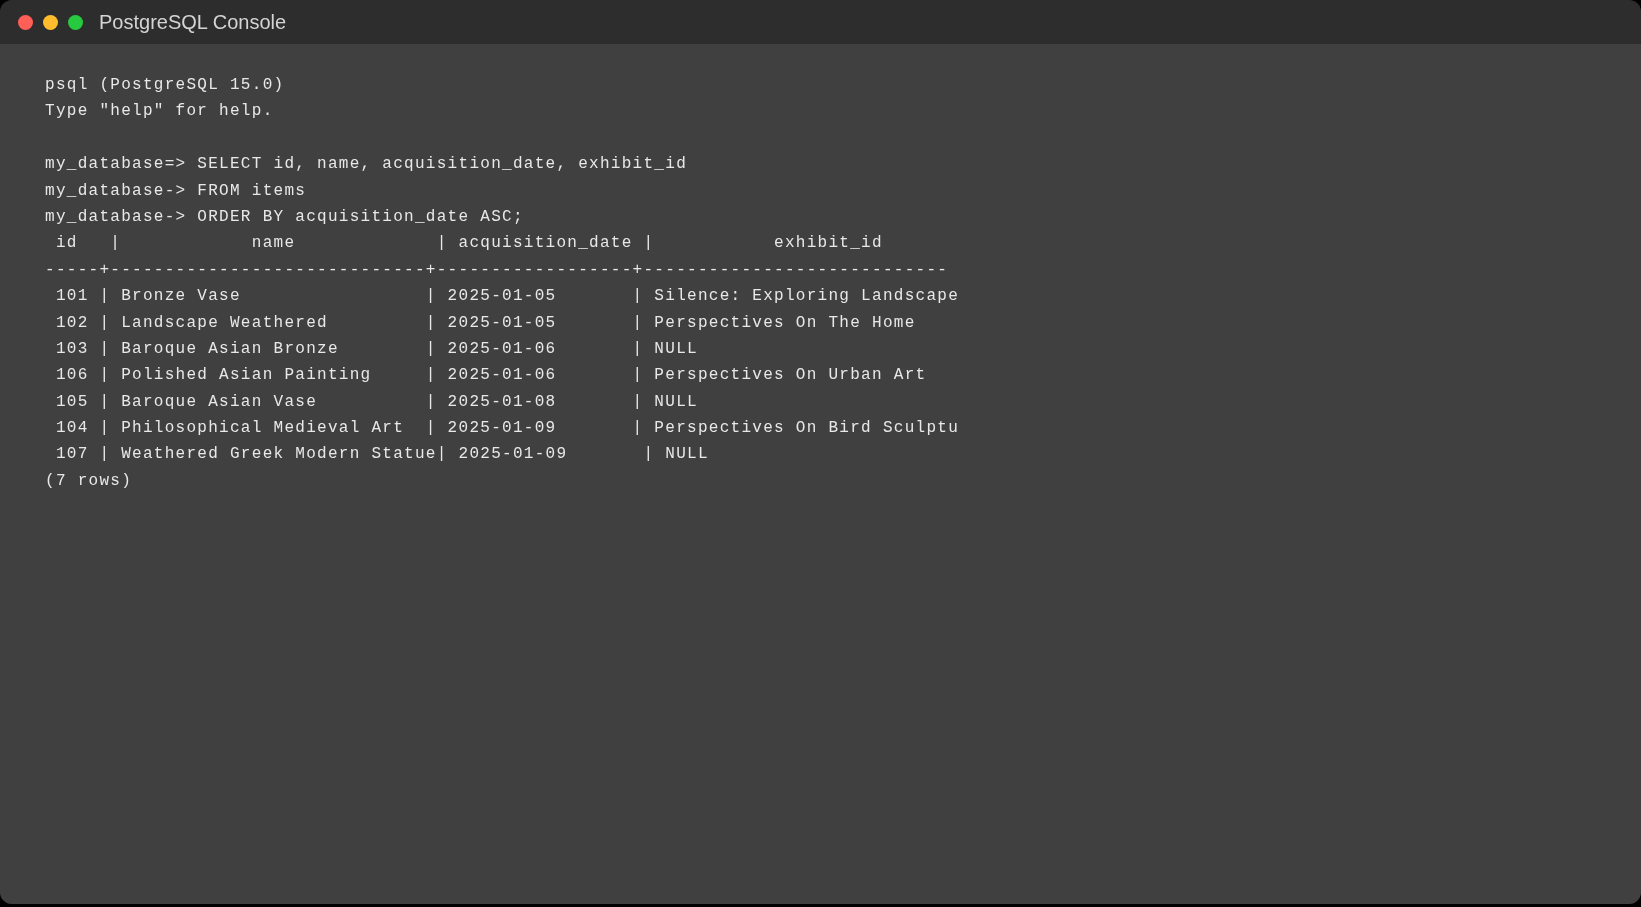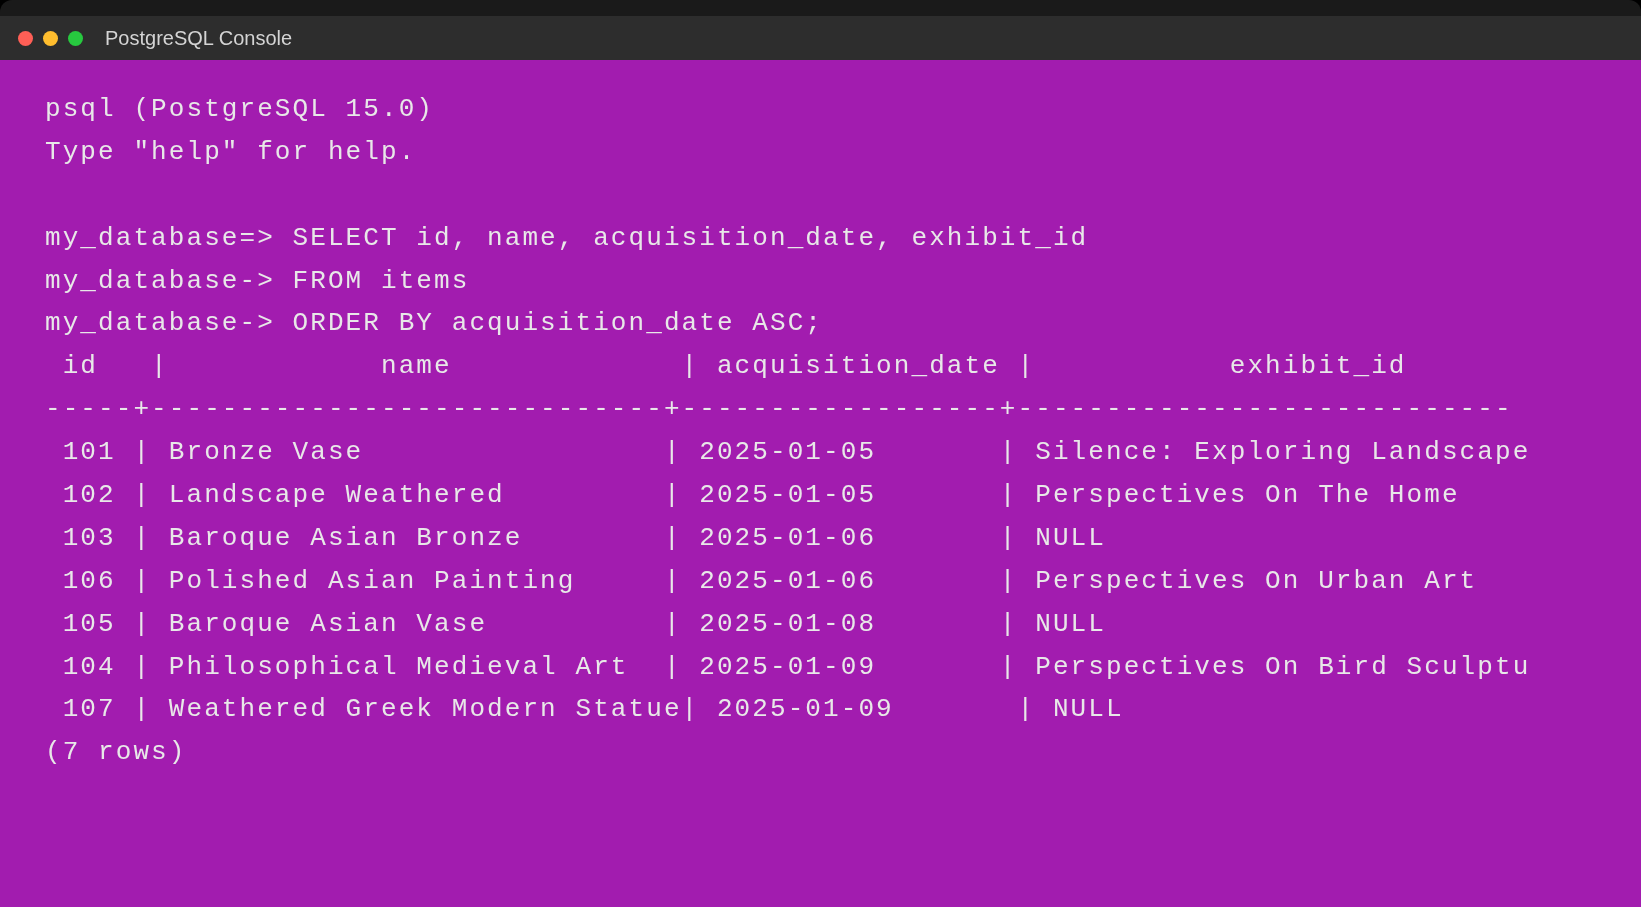--- a/index.html
+++ b/index.html
@@ -21,22 +21,21 @@
       border-radius: 12px;
       overflow: hidden;
       box-shadow: 0 10px 40px rgba(0,0,0,0.5);
     }
     .titlebar {
       background: #2d2d2d;
       height: 44px;
       display: flex;
       align-items: center;
       padding: 0 18px;
-      gap: 10px;
-      margin-top: 16px;
+      gap: 4px;
     }
     .traffic-lights {
       display: flex;
       gap: 10px;
       align-items: center;
     }
     .light {
       width: 15px;
       height: 15px;
       border-radius: 50%;
@@ -45,24 +44,24 @@
     .light.yellow { background: #ffbd2e; }
     .light.green { background: #27c93f; }
     .title {
       color: #d4d4d4;
       font-size: 20px;
       font-family: -apple-system, BlinkMacSystemFont, 'Segoe UI', sans-serif;
       margin-left: 12px;
       font-weight: 400;
     }
     .terminal {
-      background: #a21caf;
+      background: #404040;
       padding: 28px 45px 60px 45px;
       color: #e8e8e8;
-      font-size: 26px;
+      font-size: 16px;
       line-height: 1.65;
       letter-spacing: 0.08em;
       white-space: pre;
       min-height: 860px;
     }
   </style>
 </head>
 <body>
 
 <div class="window">

